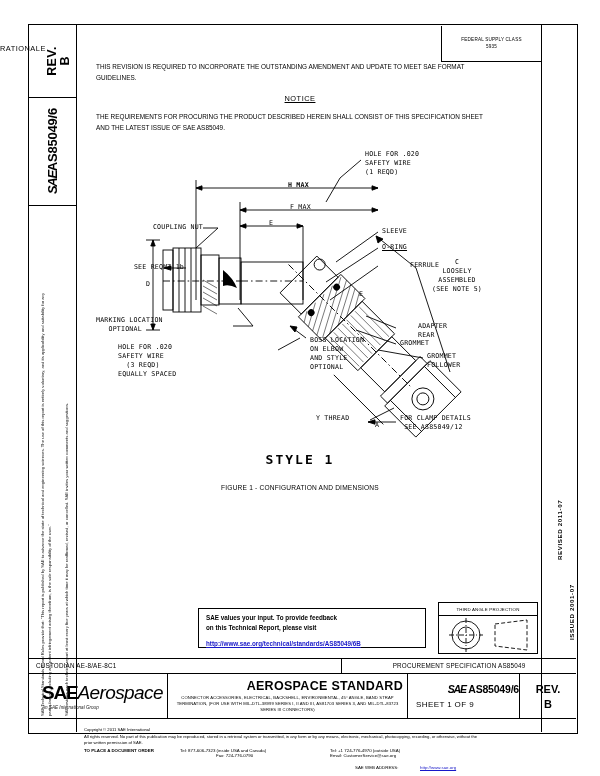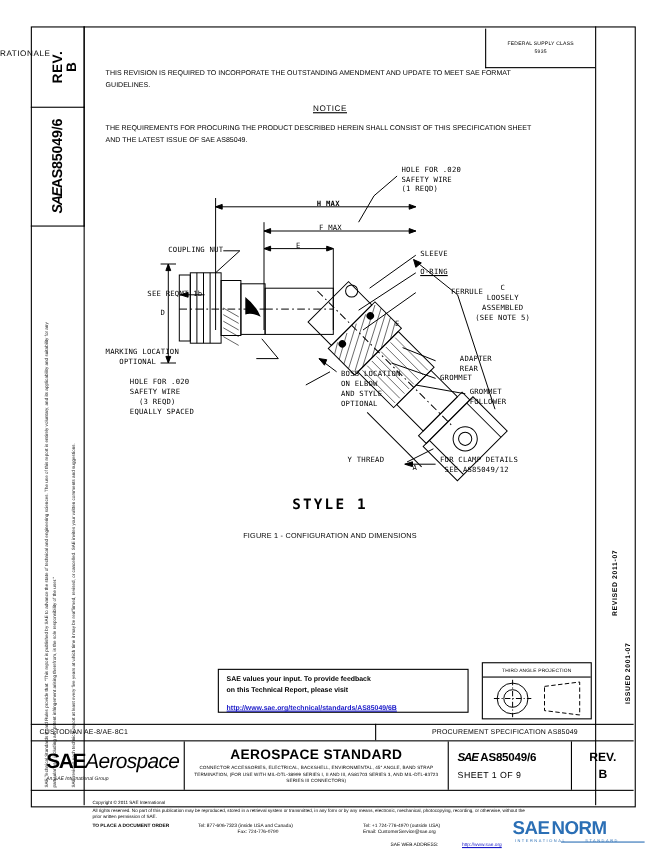--- a/index.html
+++ b/index.html
@@ -66,25 +66,25 @@
   .custodian{position:absolute;left:28px;top:658px;width:314px;height:15px;border-right:1.1px solid #000;box-sizing:border-box;display:flex;align-items:center;padding-left:8px;}
   .custodian span{font-size:6.3px;letter-spacing:.2px;}
   .procspec{position:absolute;left:342px;top:658px;width:234px;height:15px;display:flex;align-items:center;justify-content:center;}
   .procspec span{font-size:6.3px;letter-spacing:.2px;}
 
   .titleblock{position:absolute;left:28px;top:673px;width:548px;height:46px;border-top:1.6px solid #000;border-bottom:1.6px solid #000;box-sizing:border-box;display:flex;}
   .tb-logo{width:140px;border-right:1.1px solid #000;box-sizing:border-box;display:flex;flex-direction:column;justify-content:center;padding-left:14px;}
   .sae-mark{font-size:19px;font-weight:900;letter-spacing:-1.2px;line-height:1;}
   .sae-mark .aero{font-weight:400;font-style:italic;font-size:19px;letter-spacing:-.6px;}
   .sae-sub{font-size:4.6px;font-style:italic;color:#222;margin-top:3px;}
-  .tb-mid{flex:1;border-right:1.1px solid #000;box-sizing:border-box;display:flex;flex-direction:column;align-items:center;justify-content:center;padding:0 4px;}
+  .tb-mid{flex:1;border-right:1.1px solid #000;box-sizing:border-box;display:flex;flex-direction:column;align-items:flex-end;justify-content:center;padding:0 4px;}
   .tb-mid .as{font-size:12.5px;font-weight:bold;letter-spacing:.3px;}
   .tb-mid .desc{font-size:4.2px;line-height:1.5;text-align:center;margin-top:2px;letter-spacing:.1px;}
   .tb-num{width:112px;border-right:1.1px solid #000;box-sizing:border-box;display:flex;flex-direction:column;justify-content:center;padding-left:8px;}
-  .tb-num .n{font-size:10.5px;font-weight:bold;letter-spacing:-.2px;}
+  .tb-num .n{font-size:10.5px;font-weight:bold;letter-spacing:-.2px;text-align:right;}
   .tb-num .n .lg{font-weight:900;font-style:italic;letter-spacing:-1.1px;}
   .tb-num .s{font-size:8px;margin-top:5px;letter-spacing:.4px;}
   .tb-rev{width:56px;display:flex;flex-direction:column;align-items:center;justify-content:center;}
   .tb-rev .rl{font-size:11px;font-weight:bold;}
   .tb-rev .rv{font-size:11px;font-weight:bold;margin-top:3px;}
 
   
   .copy{position:absolute;left:84px;top:727px;width:400px;}
   .copy .l{font-size:4.2px;line-height:1.6;}
   .order{position:absolute;left:84px;top:748px;width:470px;display:flex;font-size:4.4px;}
@@ -387,22 +387,14 @@
     <div class="c3">
       <div>Tel: +1 724-776-4970 (outside USA)</div>
       <div>Email: CustomerService@sae.org</div>
     </div>
   </div>
   <div class="weblbl">SAE WEB ADDRESS:</div>
   <div class="weburl">
     <a href="#">http://www.sae.org</a>
   </div>
 
-  <div class="wm">
-    <div class="wtxt">
-      <span class="s1">SAE</span><span class="s2">NORM</span>
-    </div>
-    <div class="wline"></div>
-    <div class="wsub">INTERNATIONAL</div>
-    <div class="wsub2">STANDARD</div>
-  </div>
 
 </div>
 
 </body></html>

